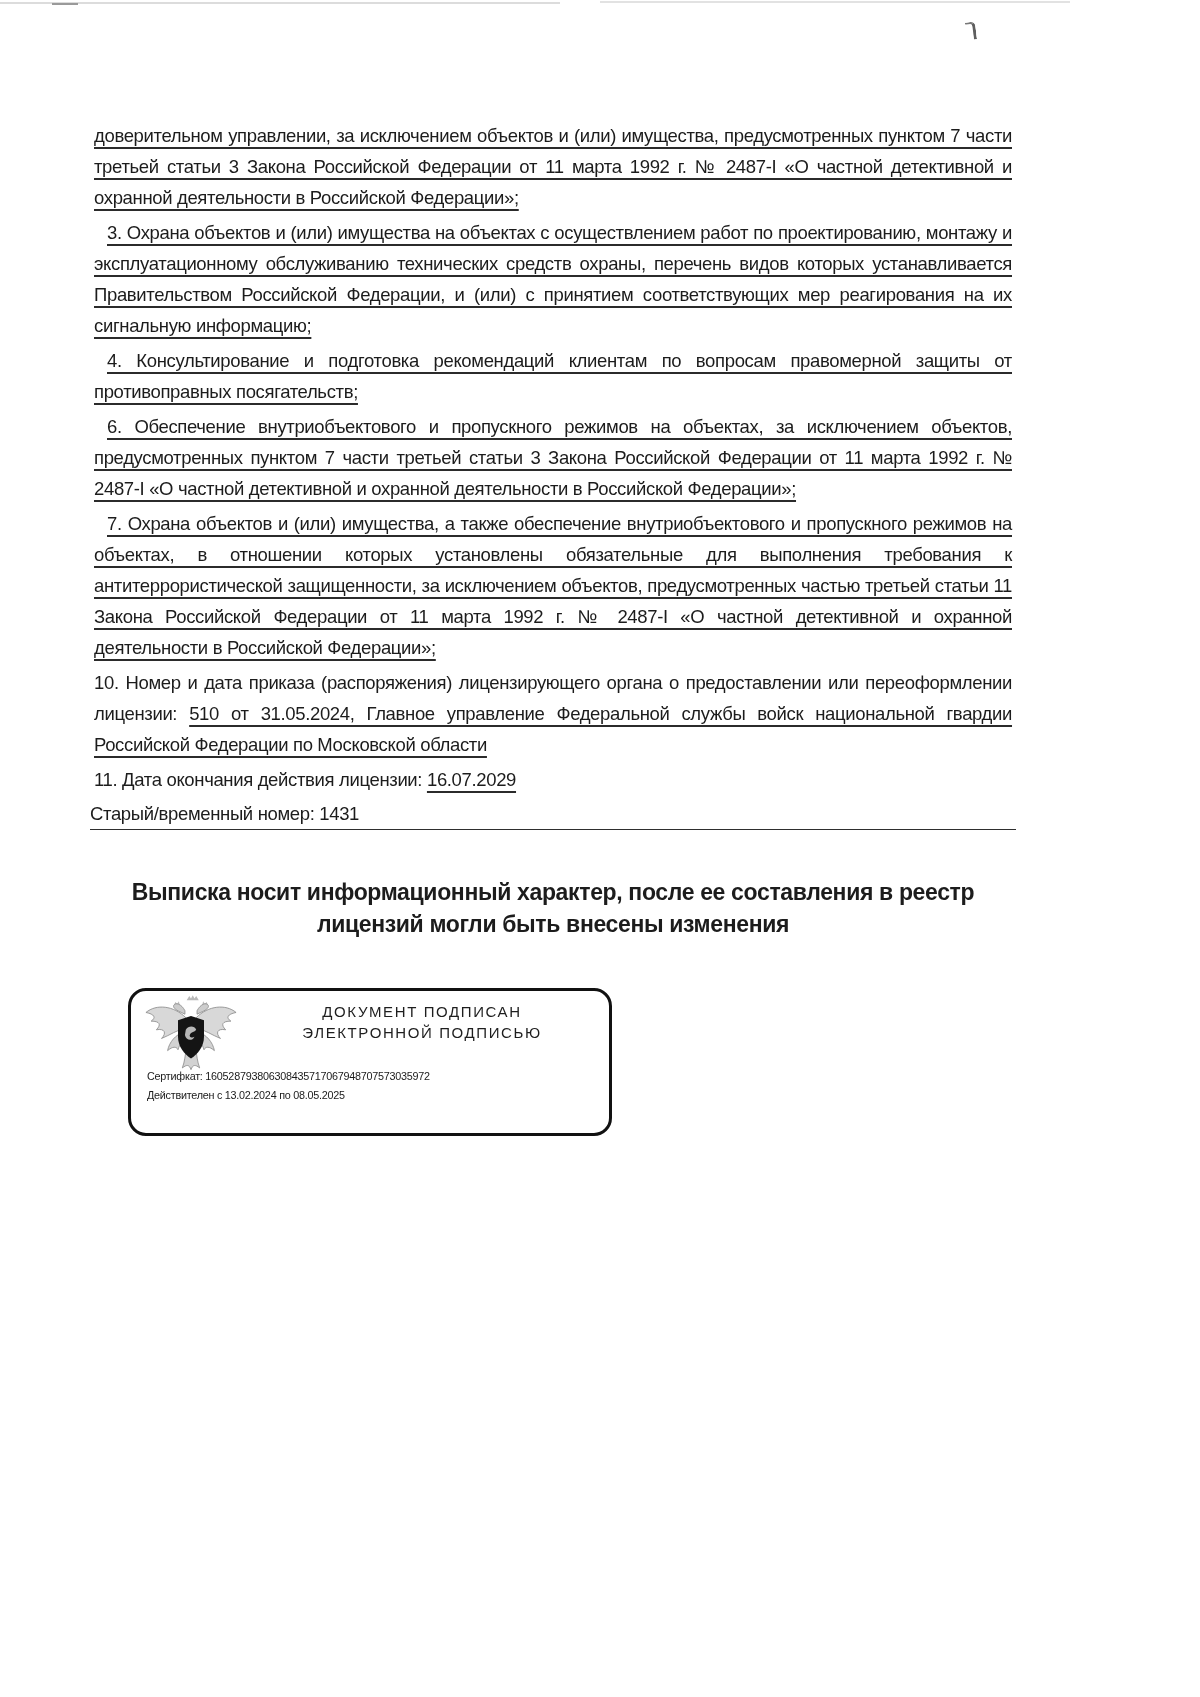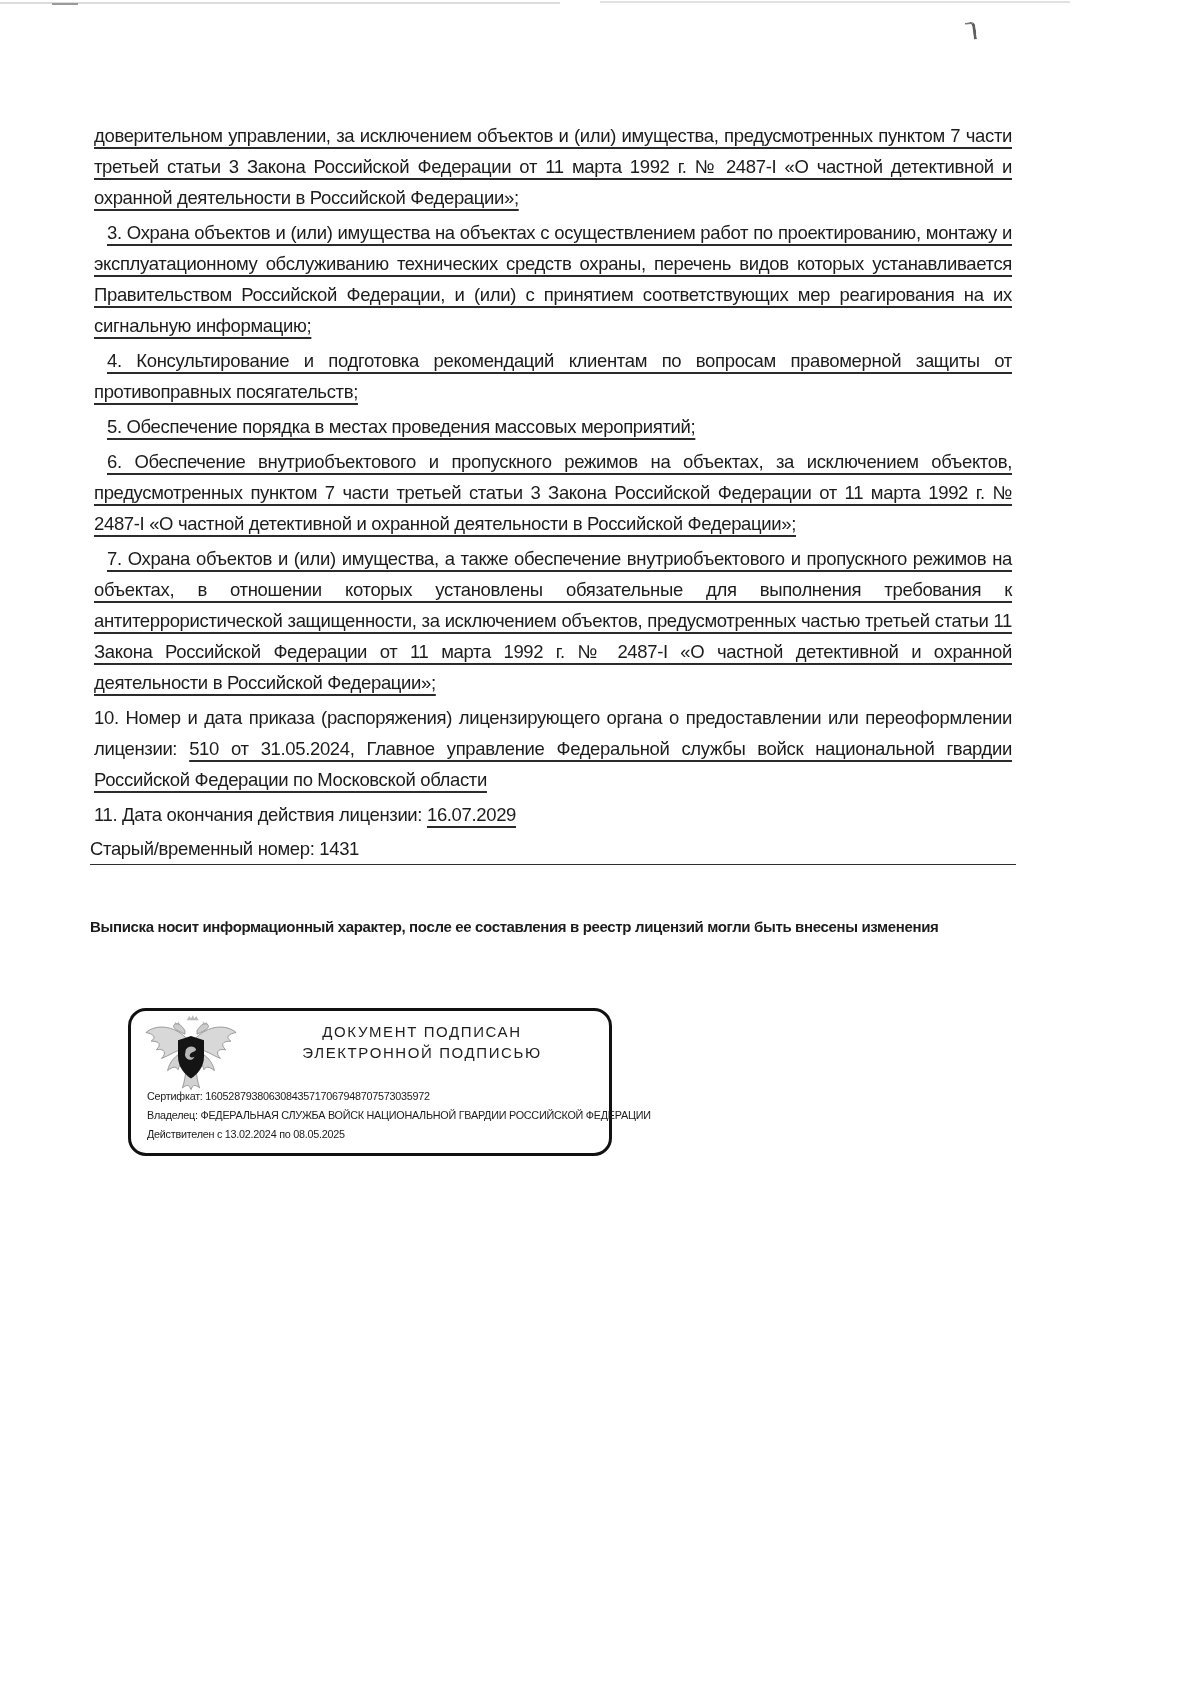--- a/index.html
+++ b/index.html
@@ -60,39 +60,38 @@
   }
   .footnote {
     margin: 4px 0 0 2px;
     font-size: 11px;
     font-weight: 700;
     letter-spacing: -0.1px;
     color: #222;
   }
   .disclaimer {
     margin: 46px 0 0 0;
-    font-size: 15px;
+    font-size: 23px;
     font-weight: 700;
     letter-spacing: -0.35px;
     line-height: 32px;
-    text-align: left;
+    text-align: center;
   }
 
   
   .stamp {
     position: absolute;
     left: 128px;
     top: 988px;
     width: 484px;
     height: 148px;
     border: 3px solid #111;
     border-radius: 18px;
     box-sizing: border-box;
     background: #fff;
-    margin-top: 20px;
   }
   .stamp-eagle {
     position: absolute;
     left: 8px; top: 2px;
     width: 104px; height: 84px;
   }
   .stamp-title {
     position: absolute;
     left: 112px; right: 8px; top: 10px;
     text-align: center;
@@ -122,21 +121,20 @@
 <div class="artifact corner-hook"></div>
 
 <div class="content">
 
   <p class="para"><span class="u">доверительном управлении, за исключением объектов и (или) имущества, предусмотренных пунктом 7 части третьей статьи 3 Закона Российской Федерации от 11 марта 1992 г. № 2487-I «О частной детективной и охранной деятельности в Российской Федерации»;</span></p>
 
   <p class="para indent"><span class="u">3. Охрана объектов и (или) имущества на объектах с осуществлением работ по проектированию, монтажу и эксплуатационному обслуживанию технических средств охраны, перечень видов которых устанавливается Правительством Российской Федерации, и (или) с принятием соответствующих мер реагирования на их сигнальную информацию;</span></p>
 
   <p class="para indent"><span class="u">4. Консультирование и подготовка рекомендаций клиентам по вопросам правомерной защиты от противоправных посягательств;</span></p>
 
-  <p class="para indent"><span class="u">5. Обеспечение порядка в местах проведения массовых мероприятий;</span></p>
 
   <p class="para indent"><span class="u">6. Обеспечение внутриобъектового и пропускного режимов на объектах, за исключением объектов, предусмотренных пунктом 7 части третьей статьи 3 Закона Российской Федерации от 11 марта 1992 г. № 2487-I «О частной детективной и охранной деятельности в Российской Федерации»;</span></p>
 
   <p class="para indent"><span class="u">7. Охрана объектов и (или) имущества, а также обеспечение внутриобъектового и пропускного режимов на объектах, в отношении которых установлены обязательные для выполнения требования к антитеррористической защищенности, за исключением объектов, предусмотренных частью третьей статьи 11 Закона Российской Федерации от 11 марта 1992 г. № 2487-I «О частной детективной и охранной деятельности в Российской Федерации»;</span></p>
 
   <p class="para"><span>10. Номер и дата приказа (распоряжения) лицензирующего органа о предоставлении или переоформлении лицензии: </span><span class="u">510 от 31.05.2024, Главное управление Федеральной службы войск национальной гвардии Российской Федерации по Московской области</span></p>
 
   <p class="para"><span>11. Дата окончания действия лицензии: </span><span class="u">16.07.2029</span></p>
 
   <div class="rule-line"><span>Старый/временный номер: 1431</span></div>
@@ -170,16 +168,15 @@
     <path d="M54 42 C57 37 64 37 66 42 C64 45 61 44 59 47 C57 50 61 52 64 50 C61 56 54 54 53 48 Z" fill="#c9c9c9" opacity="0.9"></path>
   </svg>
 
   <div class="stamp-title">
     <div>ДОКУМЕНТ ПОДПИСАН</div>
     <div>ЭЛЕКТРОННОЙ ПОДПИСЬЮ</div>
   </div>
 
   <div class="stamp-cert">
     <div>Сертифкат: 160528793806308435717067948707573035972</div>
-    <div>Владелец: ФЕДЕРАЛЬНАЯ СЛУЖБА ВОЙСК НАЦИОНАЛЬНОЙ ГВАРДИИ РОССИЙСКОЙ ФЕДЕРАЦИИ</div>
     <div>Действителен с 13.02.2024 по 08.05.2025</div>
   </div>
 </div>
 
 </body></html>

